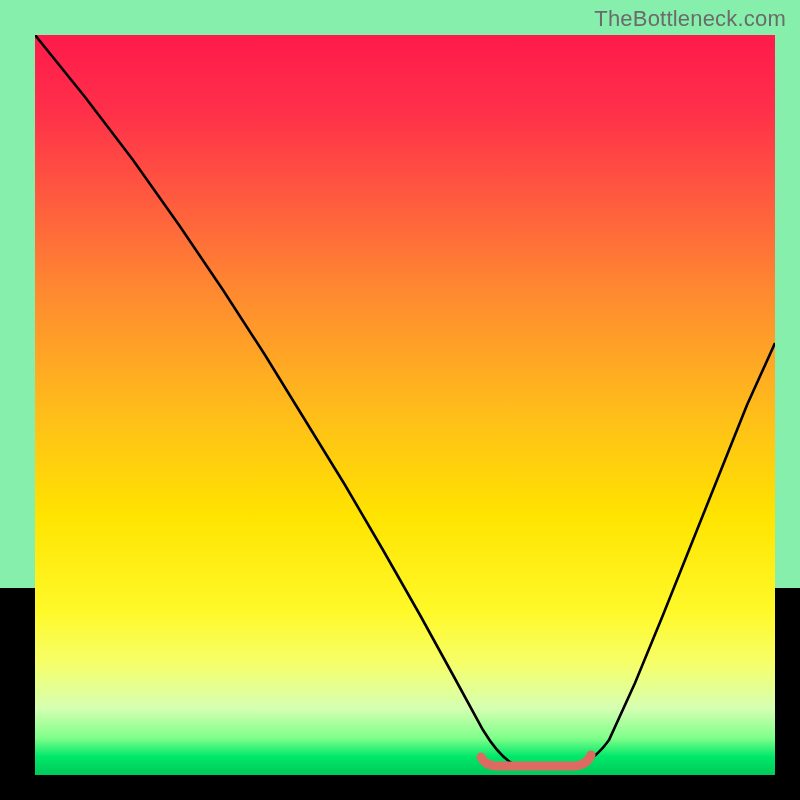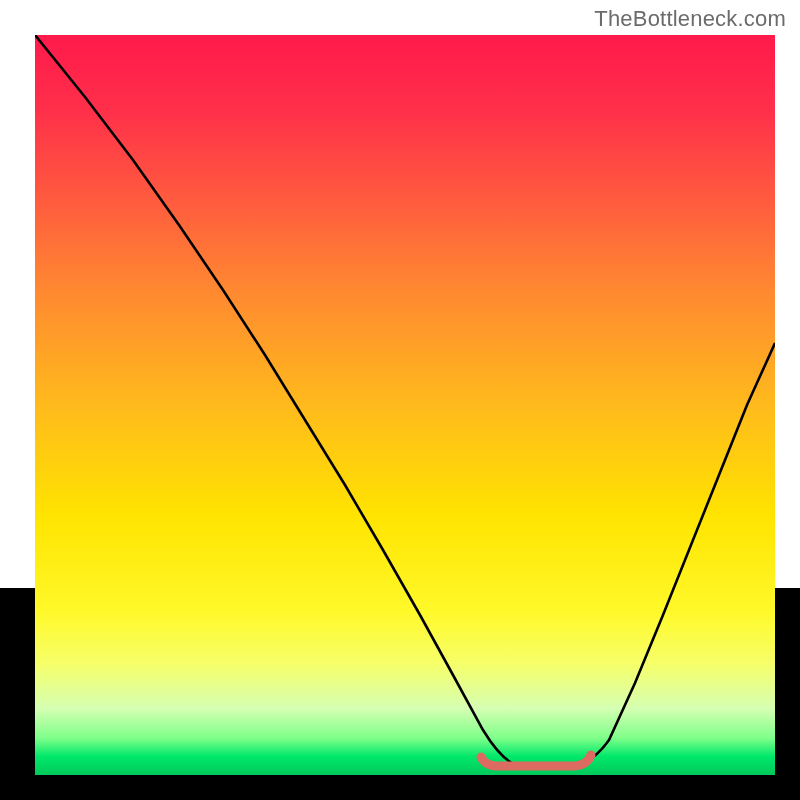--- a/index.html
+++ b/index.html
@@ -9,21 +9,21 @@
     height: 800px;
     background: #000;
     overflow: hidden;
   }
   .frame {
     position: absolute;
     left: 0;
     top: 0;
     width: 800px;
     height: 588px;
-    background: #ffffff;
+    background: #86efac;
     text-align: center;
   }
   .plot-area {
     position: absolute;
     left: 35px;
     top: 35px;
     width: 740px;
     height: 740px;
     overflow: hidden;
   }

